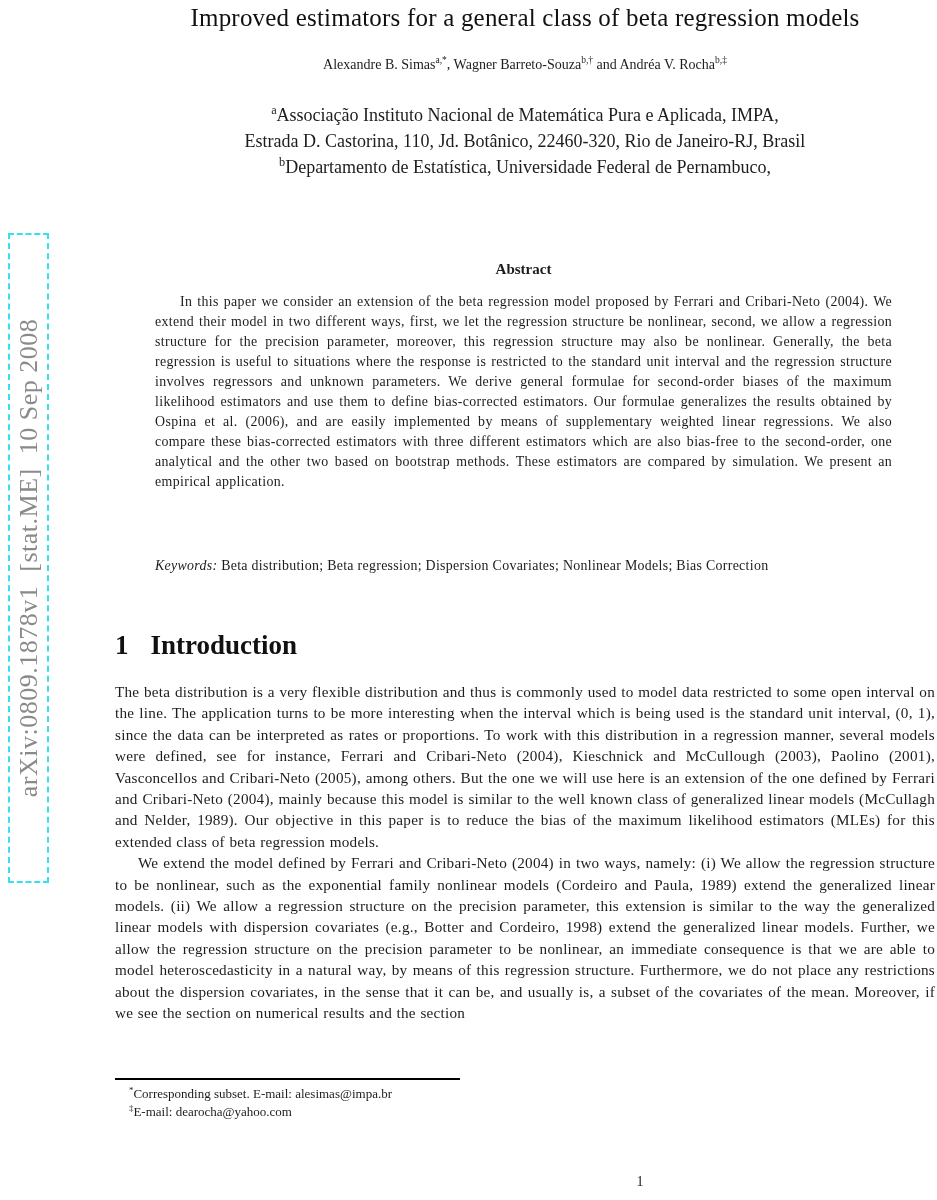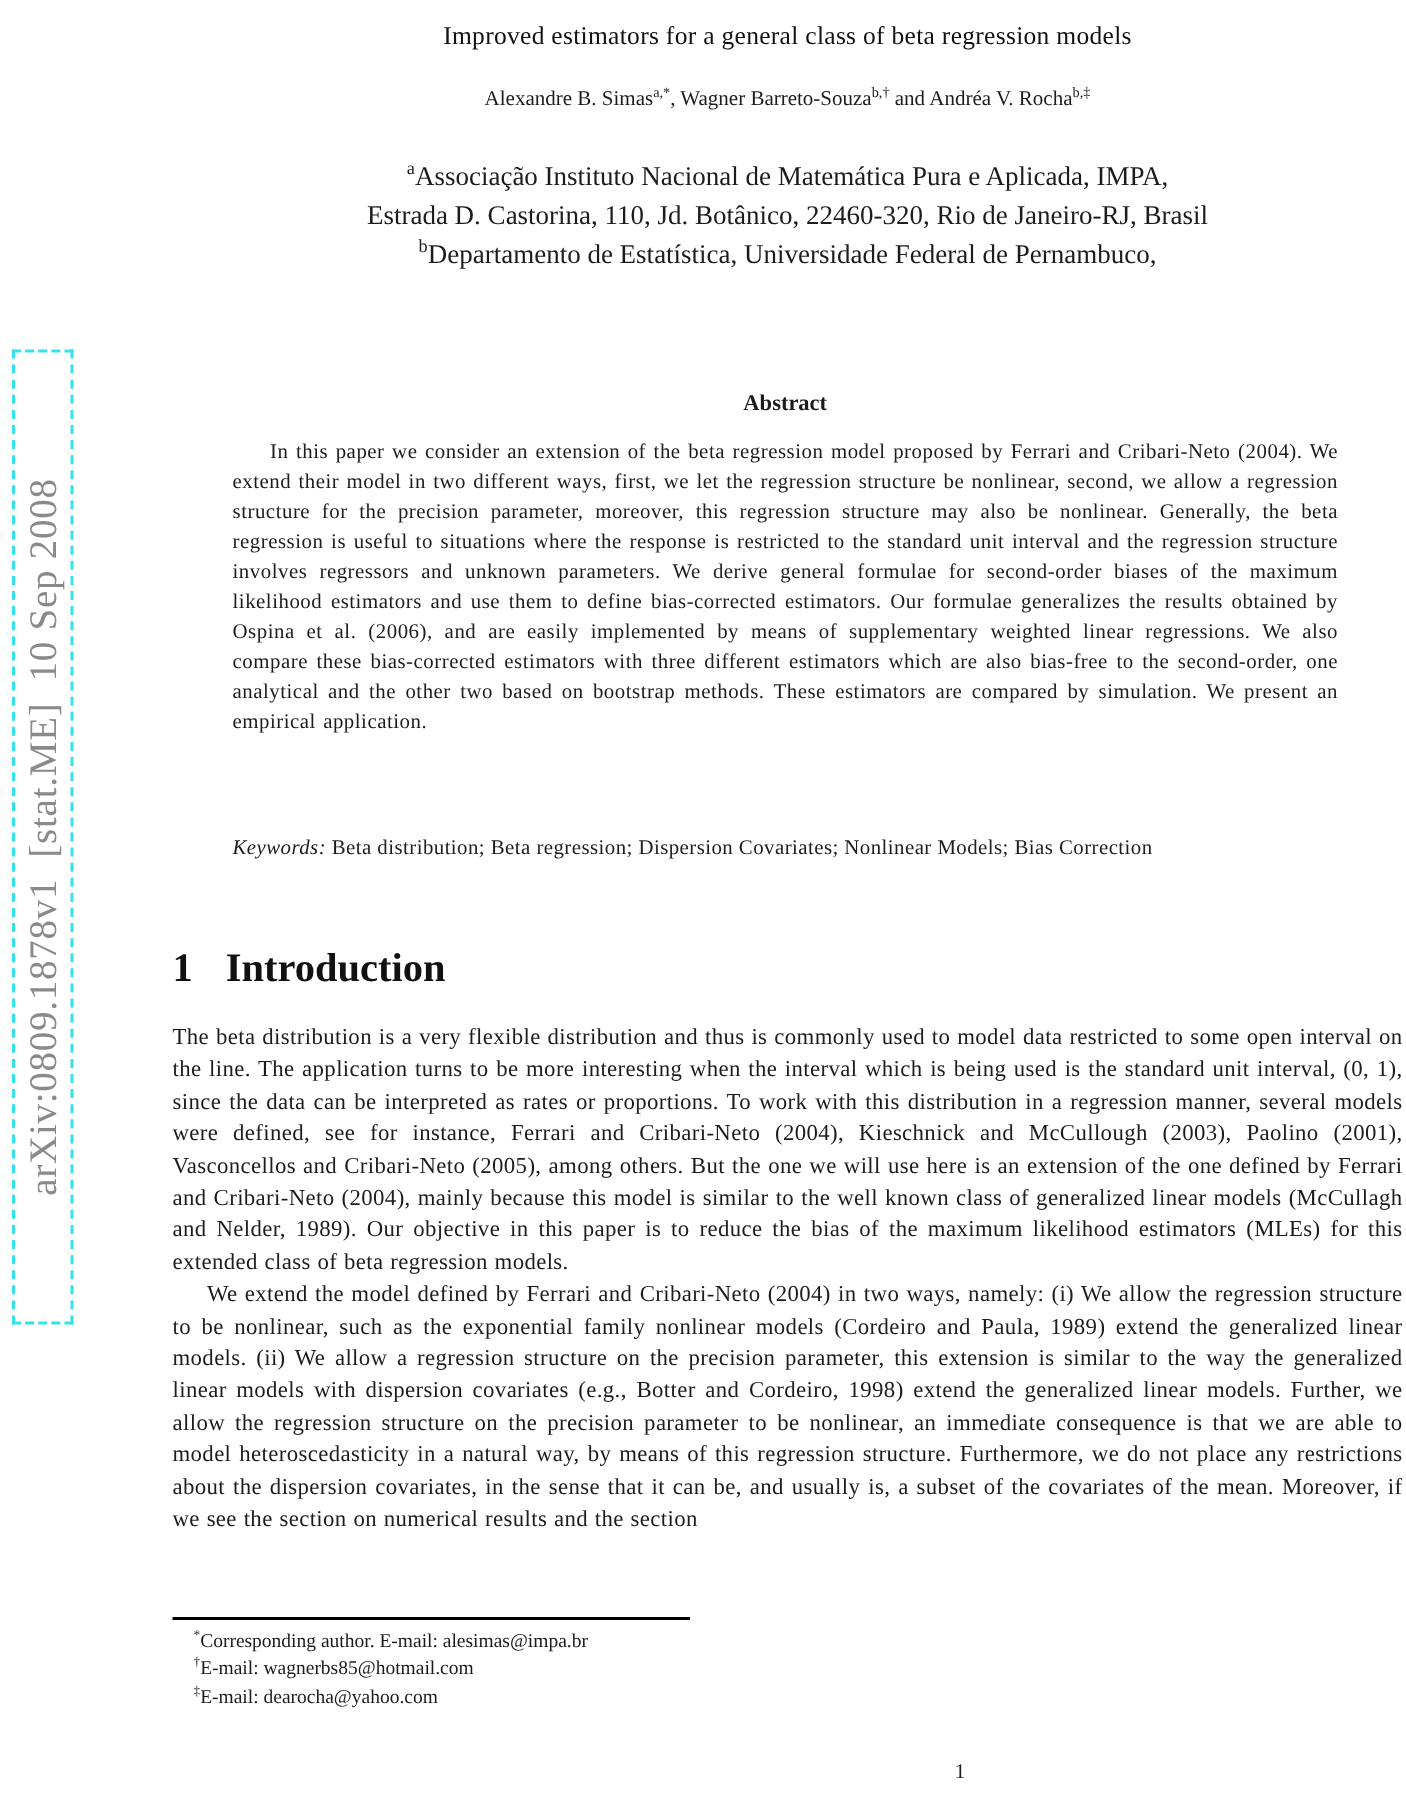--- a/index.html
+++ b/index.html
@@ -13,22 +13,22 @@
     color: #1c1c1c;
   }
   .content {
     position: absolute;
     left: 115px;
     top: 0;
     width: 820px;
   }
   .title {
     margin: 0;
-    padding-top: 14px;
-    font-size: 17px;
+    padding-top: 4px;
+    font-size: 25px;
     font-weight: normal;
     text-align: center;
     color: #111;
     letter-spacing: 0.2px;
   }
   .authors {
     margin-top: 25px;
     text-align: center;
     font-size: 14px;
   }
@@ -174,21 +174,20 @@
 
     <div class="section-block">
       <h2 class="section-heading"><span class="sec-num">1</span><span>Introduction</span>
       </h2>
       <p class="para">The beta distribution is a very flexible distribution and thus is commonly used to model data restricted to some open interval on the line. The application turns to be more interesting when the interval which is being used is the standard unit interval, (0, 1), since the data can be interpreted as rates or proportions. To work with this distribution in a regression manner, several models were defined, see for instance, Ferrari and Cribari-Neto (2004), Kieschnick and McCullough (2003), Paolino (2001), Vasconcellos and Cribari-Neto (2005), among others. But the one we will use here is an extension of the one defined by Ferrari and Cribari-Neto (2004), mainly because this model is similar to the well known class of generalized linear models (McCullagh and Nelder, 1989). Our objective in this paper is to reduce the bias of the maximum likelihood estimators (MLEs) for this extended class of beta regression models.</p>
       <p class="para indent">We extend the model defined by Ferrari and Cribari-Neto (2004) in two ways, namely: (i) We allow the regression structure to be nonlinear, such as the exponential family nonlinear models (Cordeiro and Paula, 1989) extend the generalized linear models. (ii) We allow a regression structure on the precision parameter, this extension is similar to the way the generalized linear models with dispersion covariates (e.g., Botter and Cordeiro, 1998) extend the generalized linear models. Further, we allow the regression structure on the precision parameter to be nonlinear, an immediate consequence is that we are able to model heteroscedasticity in a natural way, by means of this regression structure. Furthermore, we do not place any restrictions about the dispersion covariates, in the sense that it can be, and usually is, a subset of the covariates of the mean. Moreover, if we see the section on numerical results and the section</p>
     </div>
 
     <div class="footnote-block">
       <div class="footnote-rule"></div>
-      <div class="footnote"><sup>*</sup><span>Corresponding author.  E-mail: alesimas@impa.br</span></div>
-      <div class="footnote"><sup>†</sup><span>E-mail:  wagnerbs85@hotmail.com</span></div>
+      <div class="footnote"><sup>*</sup><span>Corresponding subset.  E-mail: alesimas@impa.br</span></div>
       <div class="footnote"><sup>‡</sup><span>E-mail:  dearocha@yahoo.com</span></div>
     </div>
 
     <div class="page-number">1</div>
 
   </div>
 </div>
 
 </body></html>

